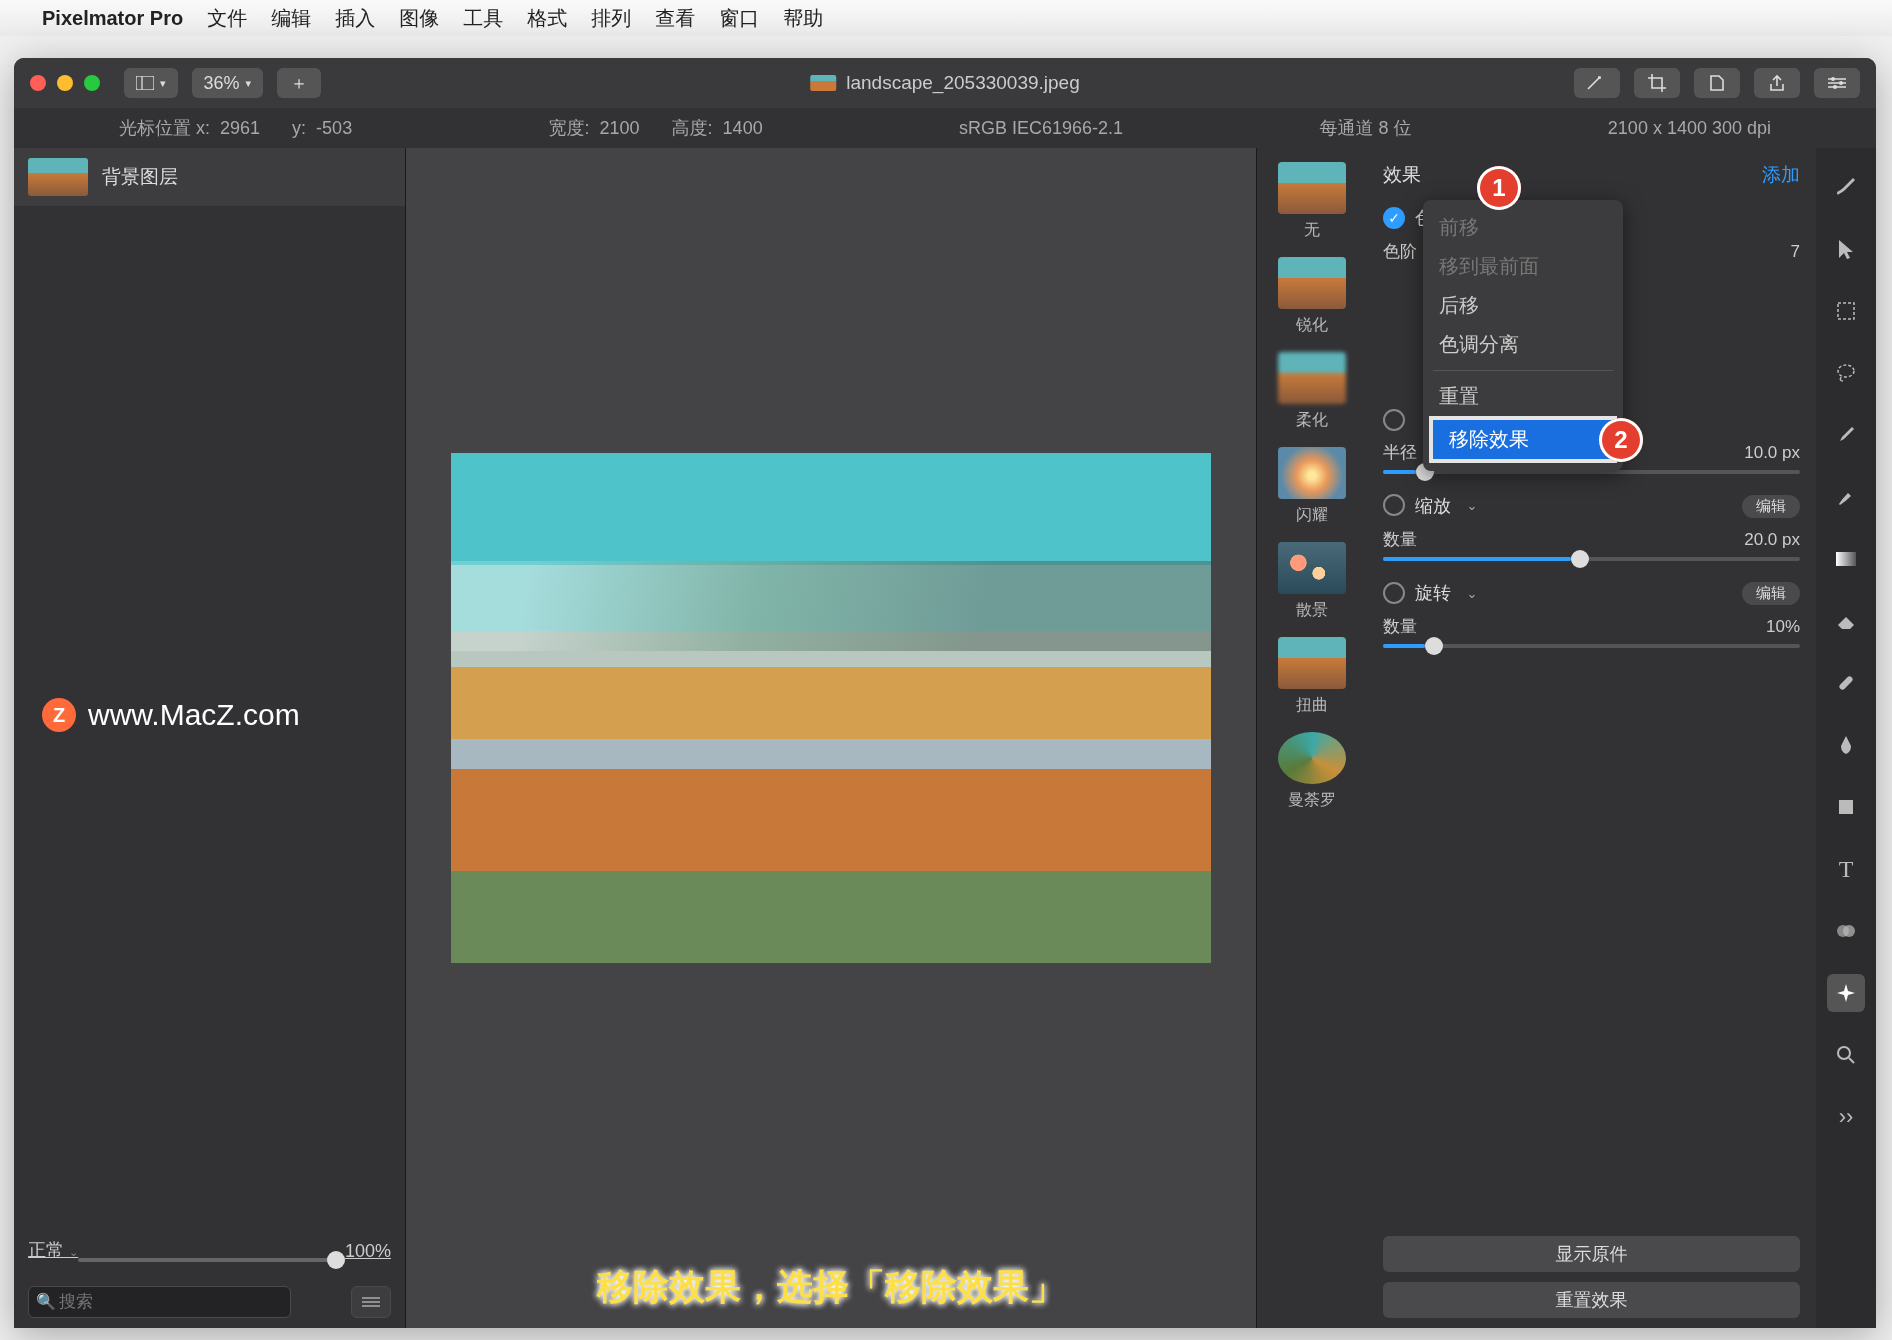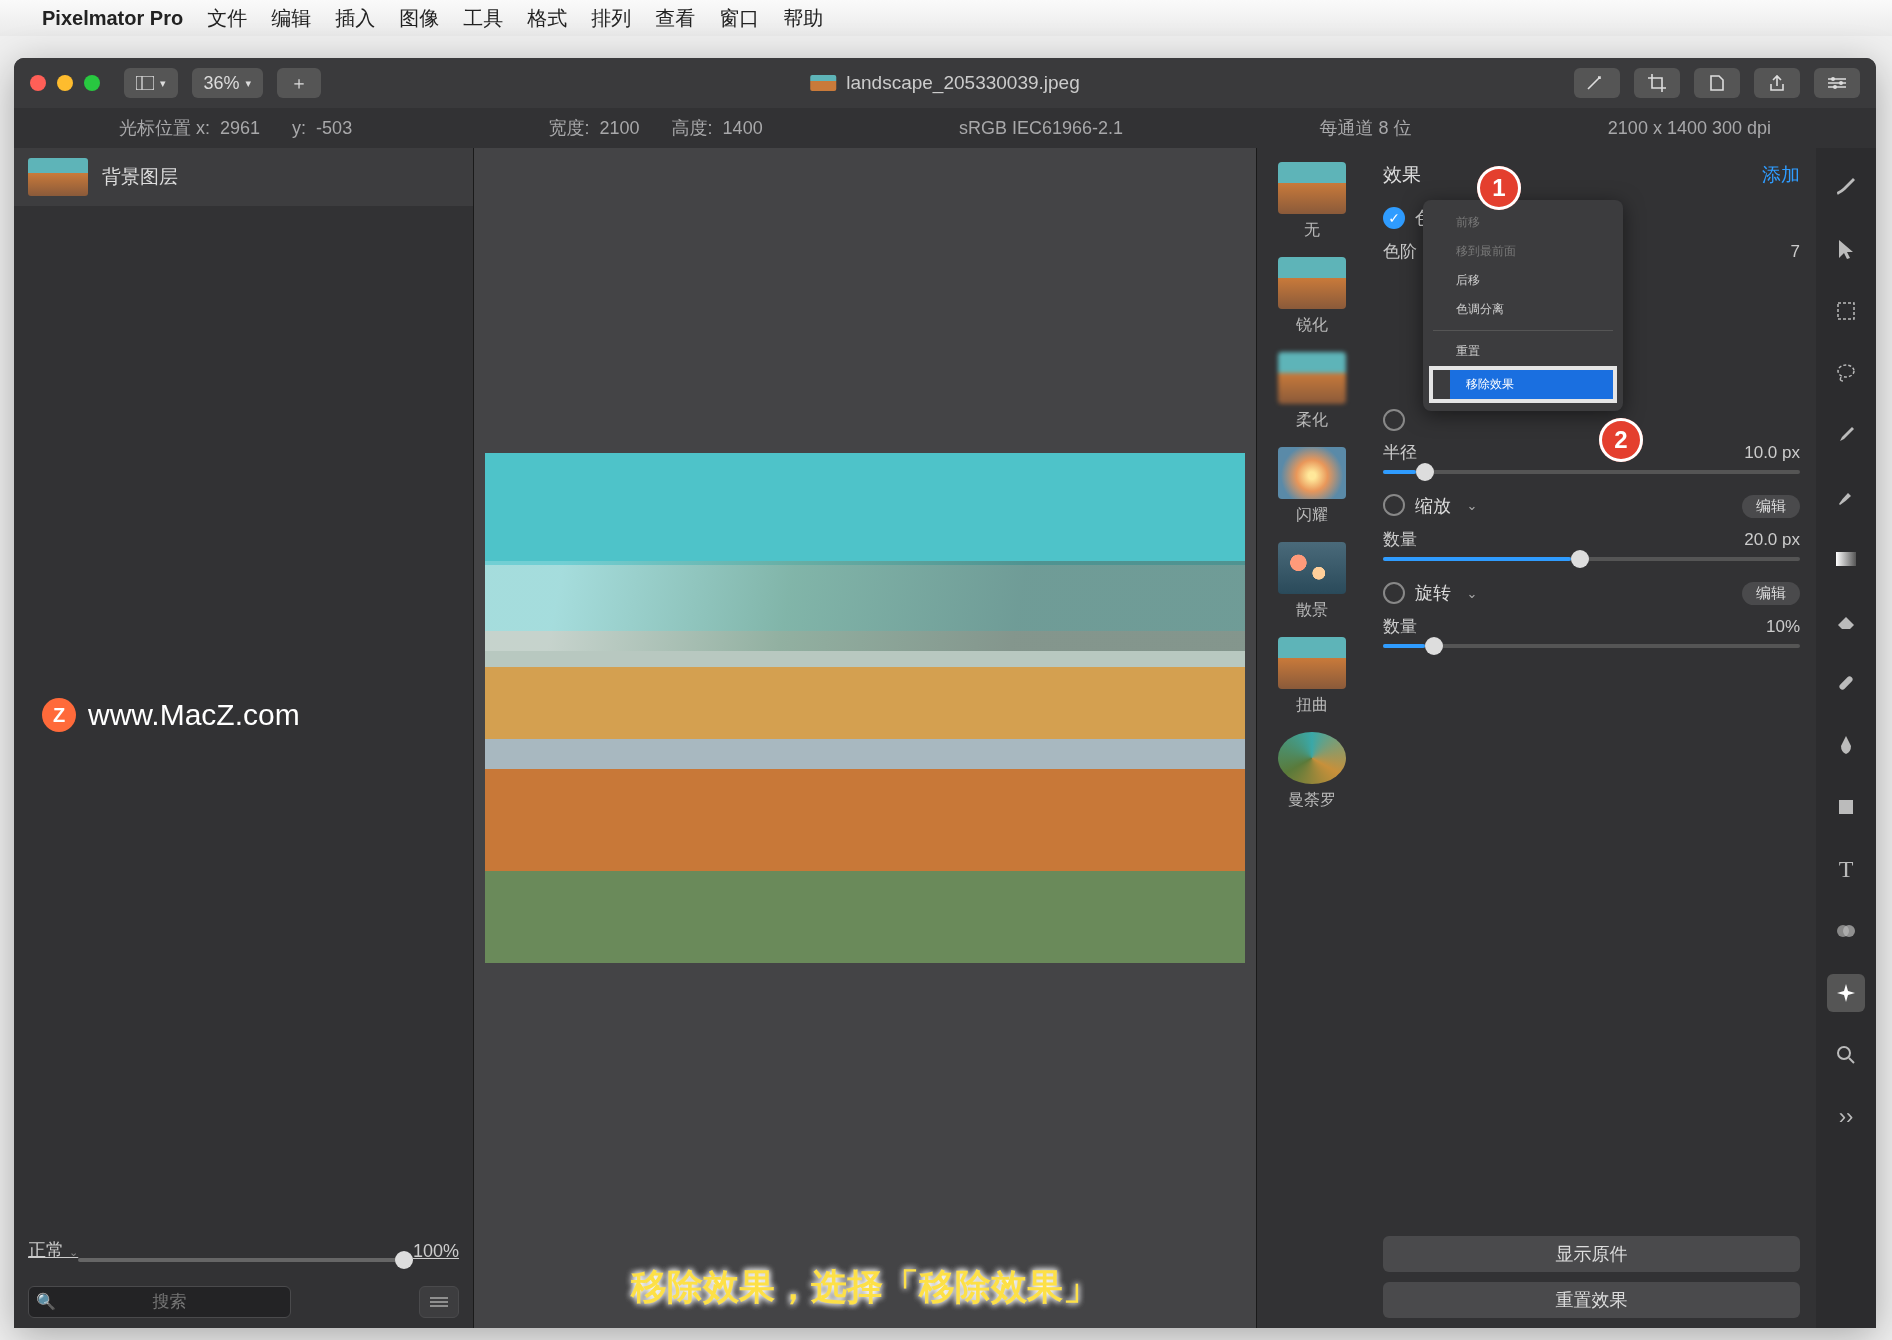--- a/index.html
+++ b/index.html
@@ -28,30 +28,30 @@
 
 
 .infobar { height: 40px; background: #323234; display: flex; align-items: center; color: #a8a8aa; font-size: 18px; padding: 0 13px; gap: 32px; }
 .infobar .spacer { flex: 0 0 60px; }
 .infobar .flex { flex: 1; }
 
 
 .main { flex: 1; display: flex; background: #2c2c2e; }
 
 
-.layers-panel { width: 460px; background: #323234; display: flex; flex-direction: column; border-right: 1px solid #1a1a1a; }
+.layers-panel { width: 392px; background: #323234; display: flex; flex-direction: column; border-right: 1px solid #1a1a1a; }
 .layer-item { display: flex; align-items: center; gap: 14px; padding: 10px 14px; background: #3d3d3f; }
 .layer-thumb { width: 60px; height: 38px; background: linear-gradient(#5eb4b8 40%,#c97a3a 40%,#8a5a3a); border-radius: 3px; }
 .layer-name { color: #ddd; font-size: 19px; }
 .layers-spacer { flex: 1; }
 .layers-footer { padding: 14px; display: flex; align-items: flex-end; color: #ccc; font-size: 18px; text-decoration: underline; }
 .layers-footer .slider-track { flex: 1; height: 4px; background: #666; border-radius: 2px; position: relative; }
 .layers-footer .slider-knob { position: absolute; right: 0; top: -7px; width: 18px; height: 18px; background: #ddd; border-radius: 50%; }
 .search-row { display: flex; gap: 10px; padding: 10px 14px; }
-.search-input { flex: 1; background: #232325; border: 1px solid #4a4a4c; border-radius: 6px; height: 32px; color: #888; padding: 0 10px 0 30px; font-size: 17px; text-align: center; }
+.search-input { flex: 1; background: #232325; border: 1px solid #4a4a4c; border-radius: 6px; height: 32px; color: #888; padding: 0 10px 0 30px; font-size: 17px; }
 .search-wrap { position: relative; flex: 1; }
 .search-wrap .mag { position: absolute; left: 8px; top: 6px; color: #888; font-size: 16px; }
 .filter-btn { width: 40px; height: 32px; background: #3d3d3f; border: 1px solid #4a4a4c; border-radius: 6px; display: flex; align-items: center; justify-content: center; color: #aaa; }
 
 
 .canvas-area { flex: 1; background: #444446; display: flex; align-items: center; justify-content: center; position: relative; }
 .canvas-img {
   width: 760px; height: 510px;
   background:
     linear-gradient(180deg,
@@ -90,21 +90,21 @@
 .chev { width: 22px; height: 22px; display: flex; align-items: center; justify-content: center; color: #aaa; font-size: 13px; }
 .chev.boxed { border: 4px solid #e43f2e; background: #3a3a3c; }
 .param-row { display: flex; align-items: center; justify-content: space-between; margin: 8px 0 6px; color: #ccc; font-size: 17px; }
 .slider { height: 4px; background: #555; border-radius: 2px; position: relative; margin-bottom: 20px; }
 .slider .fill { position: absolute; left: 0; top: 0; bottom: 0; background: #2f9cff; border-radius: 2px; }
 .slider .knob { position: absolute; top: -7px; width: 18px; height: 18px; background: #ddd; border-radius: 50%; }
 .edit-pill { background: #4a4a4c; border-radius: 14px; padding: 2px 14px; font-size: 15px; color: #ddd; }
 
 
 .fx-menu { position: absolute; left: 56px; top: 52px; width: 200px; background: #3c3c3e; border-radius: 8px; box-shadow: 0 4px 20px rgba(0,0,0,0.5); padding: 8px 0; z-index: 20; }
-.fx-menu-item { padding: 6px 16px; color: #ccc; font-size: 12px; margin-left: 17px; }
+.fx-menu-item { padding: 6px 16px; color: #ccc; font-size: 20px; }
 .fx-menu-item.dim { color: #777; }
 .fx-menu hr { border: none; border-top: 1px solid #555; margin: 6px 10px; }
 .fx-menu-item.sel { background: #1a6fe0; color: #fff; }
 .fx-menu .sel-box { border: 4px solid #e5e5e5; margin: 0 6px; }
 
 
 .fx-bottom { position: absolute; bottom: 10px; left: 16px; right: 16px; display: flex; flex-direction: column; gap: 10px; }
 .fx-bottom button { background: #4a4a4c; border: none; border-radius: 6px; height: 36px; color: #ddd; font-size: 18px; }
 
 

